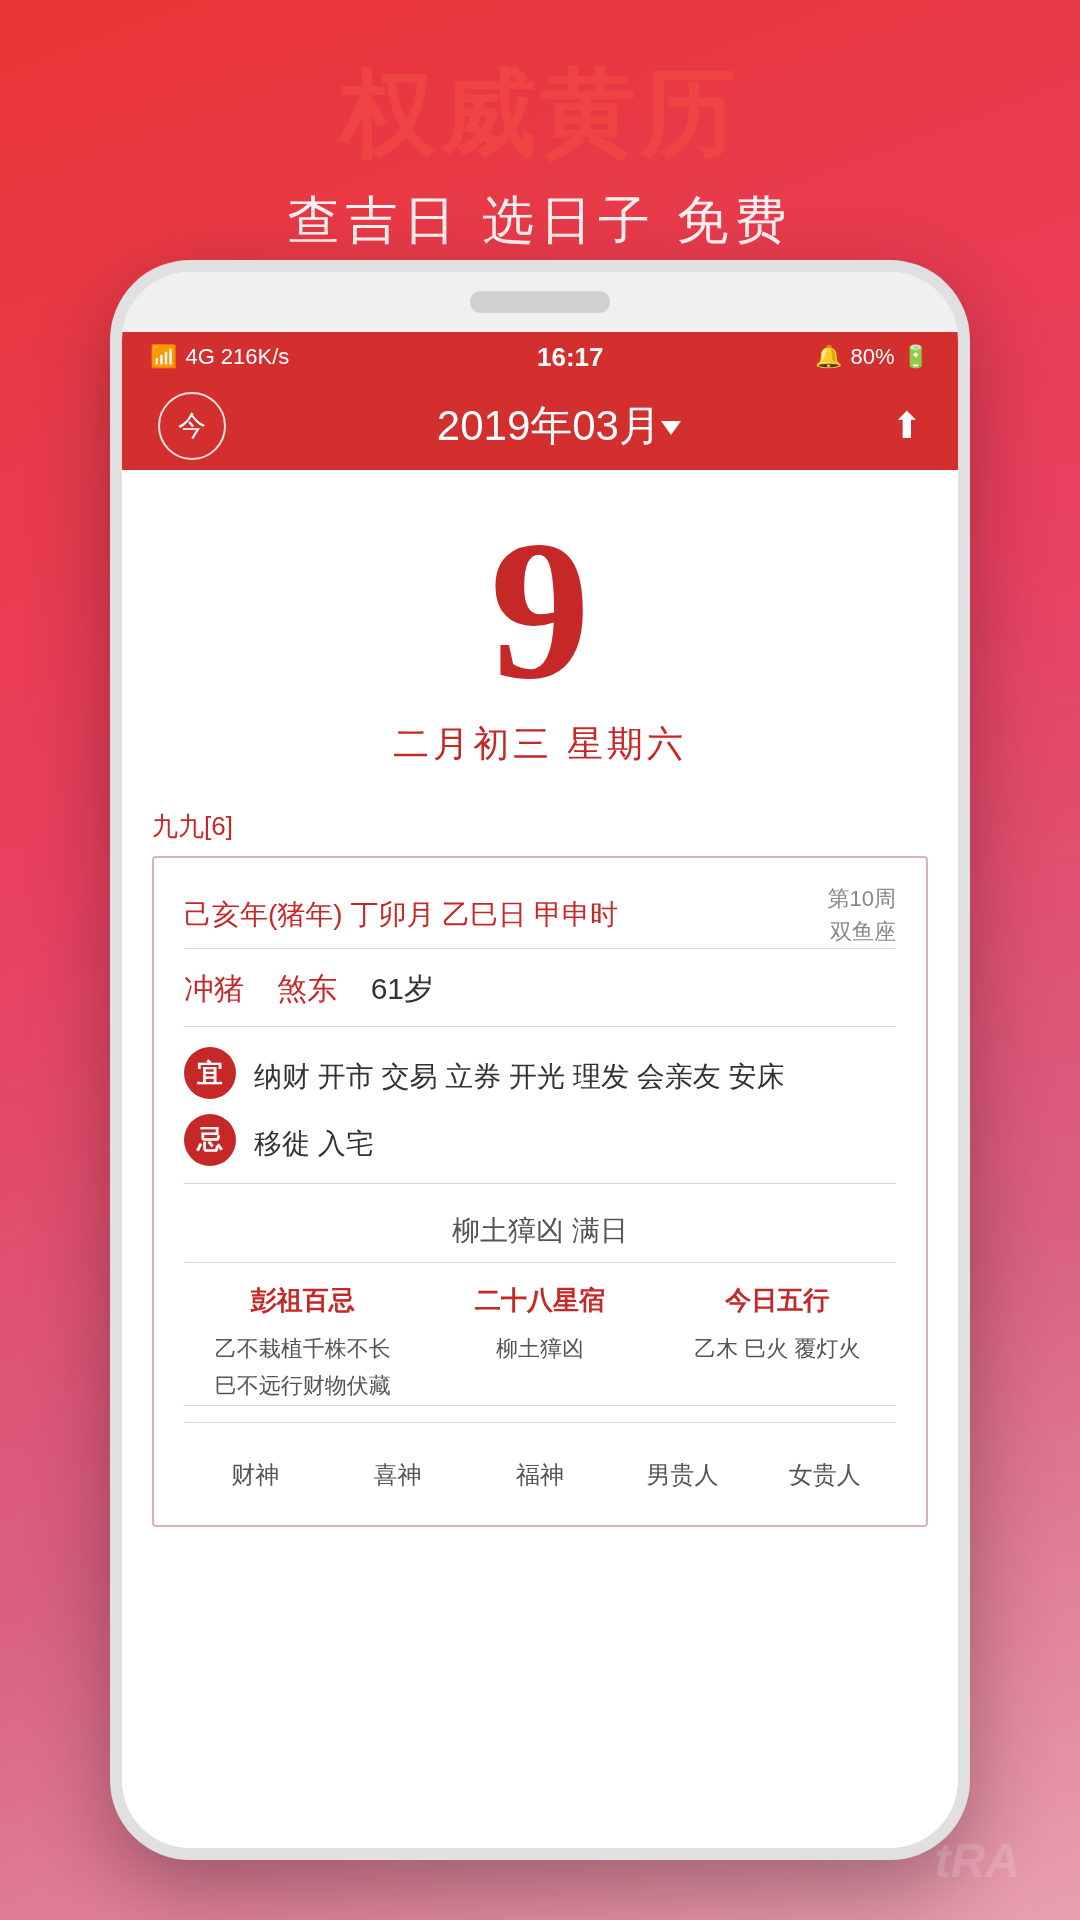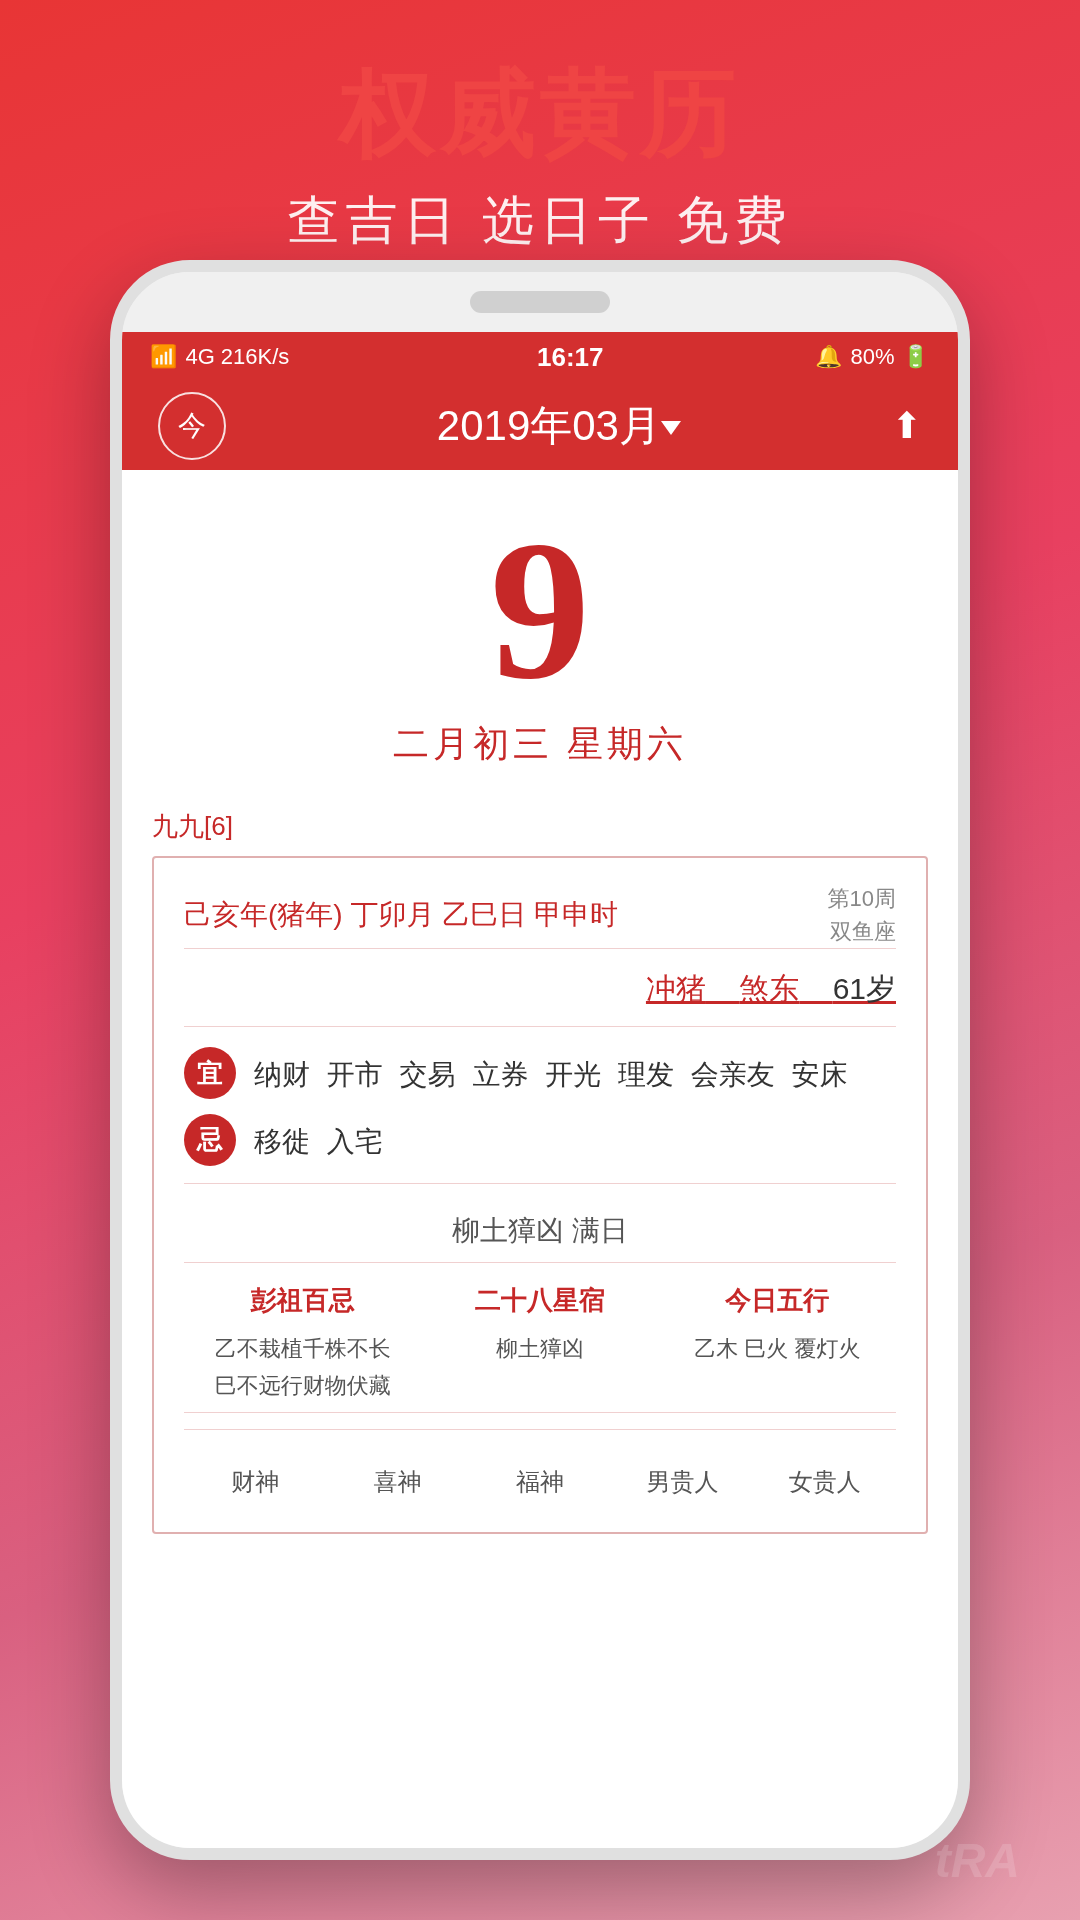--- a/index.html
+++ b/index.html
@@ -183,28 +183,27 @@
       font-weight: 500;
     }
     .week-zodiac {
       text-align: right;
       font-size: 22px;
       color: #888;
       line-height: 1.5;
     }
 
     .chong-row {
-      text-align: right;
+      text-align: left;
       font-size: 30px;
       color: #c62828;
       font-weight: 500;
       padding-bottom: 16px;
       border-bottom: 1px solid #f0d0d0;
       margin-bottom: 20px;
-      text-decoration: underline;
     }
     .chong-label { color: #333; font-weight: normal; }
     .yi-ji-row {
       display: flex;
       align-items: flex-start;
       gap: 18px;
       margin-bottom: 14px;
     }
     .yi-badge, .ji-badge {
       width: 52px;
@@ -218,41 +217,40 @@
       font-weight: 600;
       flex-shrink: 0;
     }
     .yi-badge { background: #c62828; }
     .ji-badge { background: #c62828; }
     .yi-ji-text {
       font-size: 28px;
       color: #333;
       line-height: 1.6;
       padding-top: 8px;
-      font-family: Liberation Mono, monospace;
     }
 
     .divider {
       border: none;
       border-top: 1px solid #f0d0d0;
       margin: 16px 0;
     }
 
     .zhique-row {
       text-align: center;
       font-size: 28px;
       color: #555;
       padding: 12px 0;
       border-bottom: 1px solid #f0d0d0;
     }
 
     .three-col-section {
       display: flex;
       justify-content: space-around;
-      padding: 20px 0 8px;
+      padding: 20px 0 1px;
       border-bottom: 1px solid #f0d0d0;
       margin-bottom: 10px;
     }
     .col-item { text-align: center; flex: 1; }
     .col-title {
       font-size: 26px;
       color: #c62828;
       font-weight: 600;
       margin-bottom: 12px;
     }

